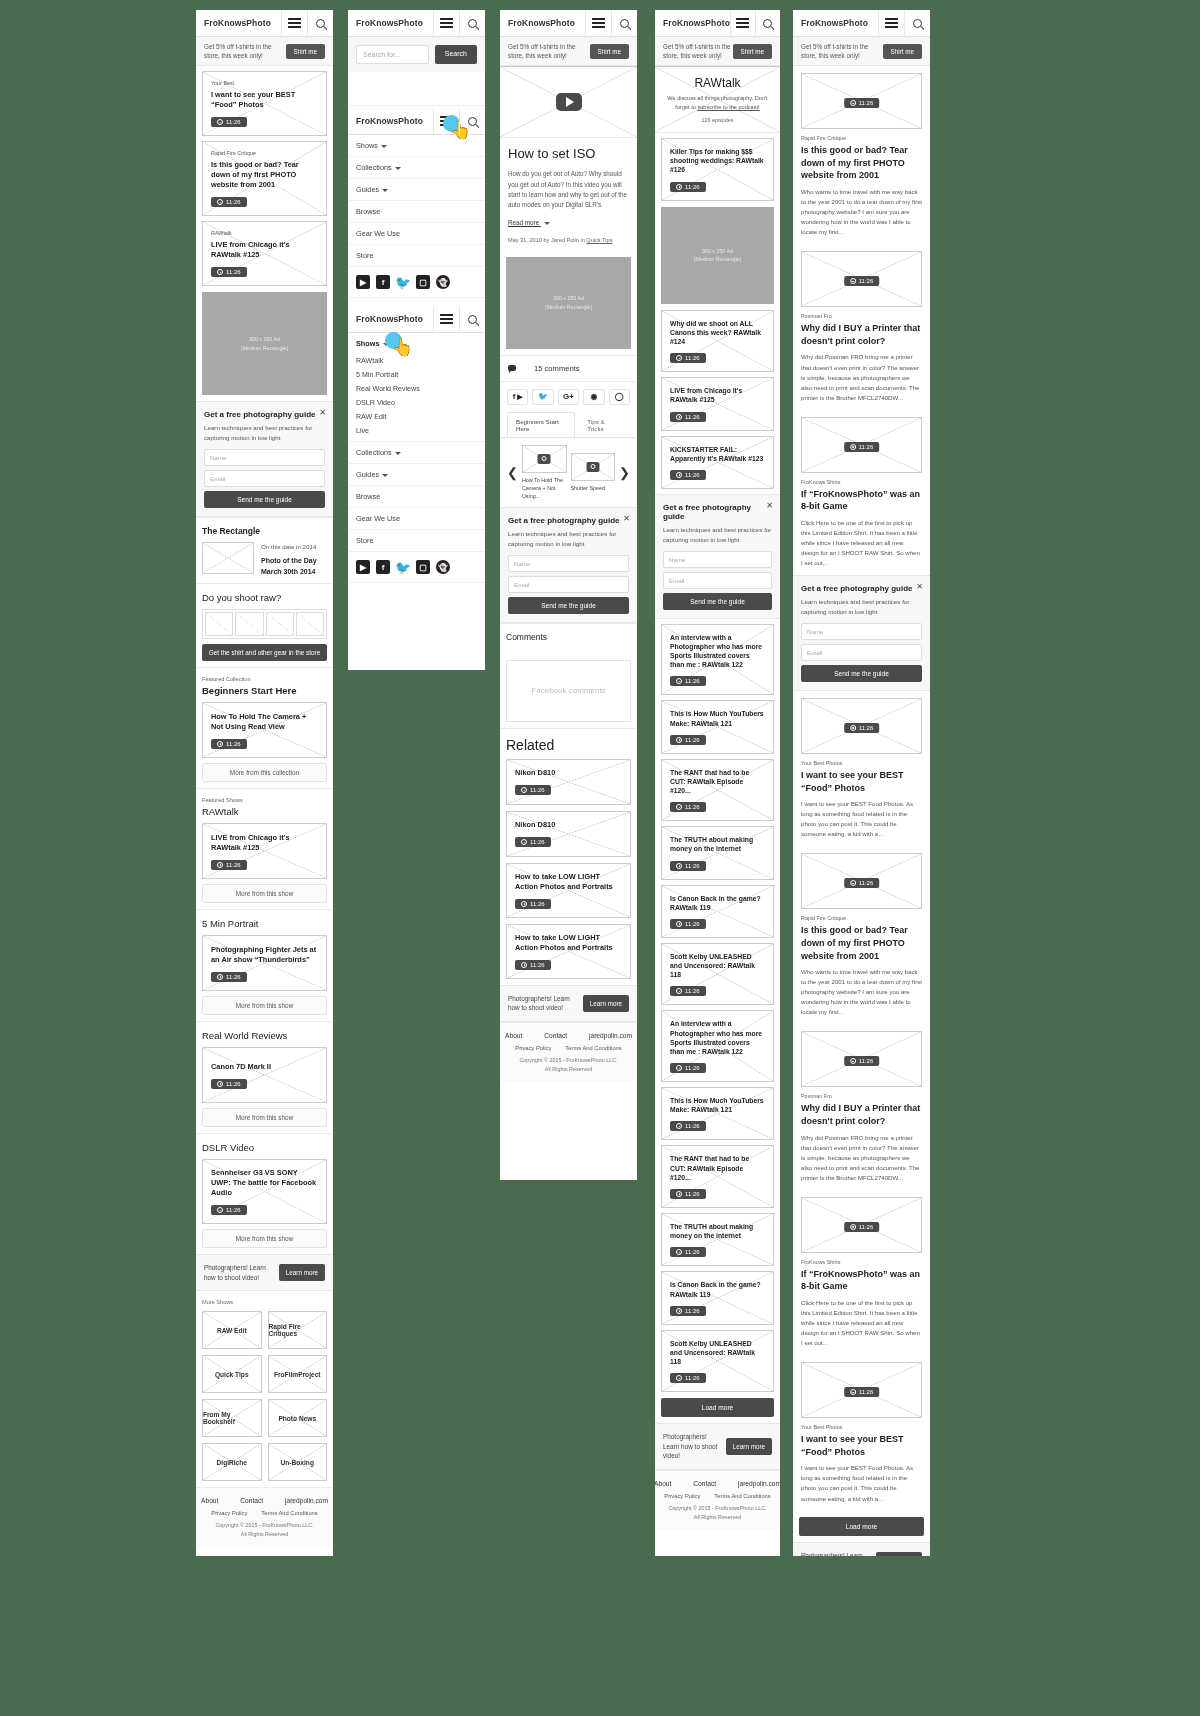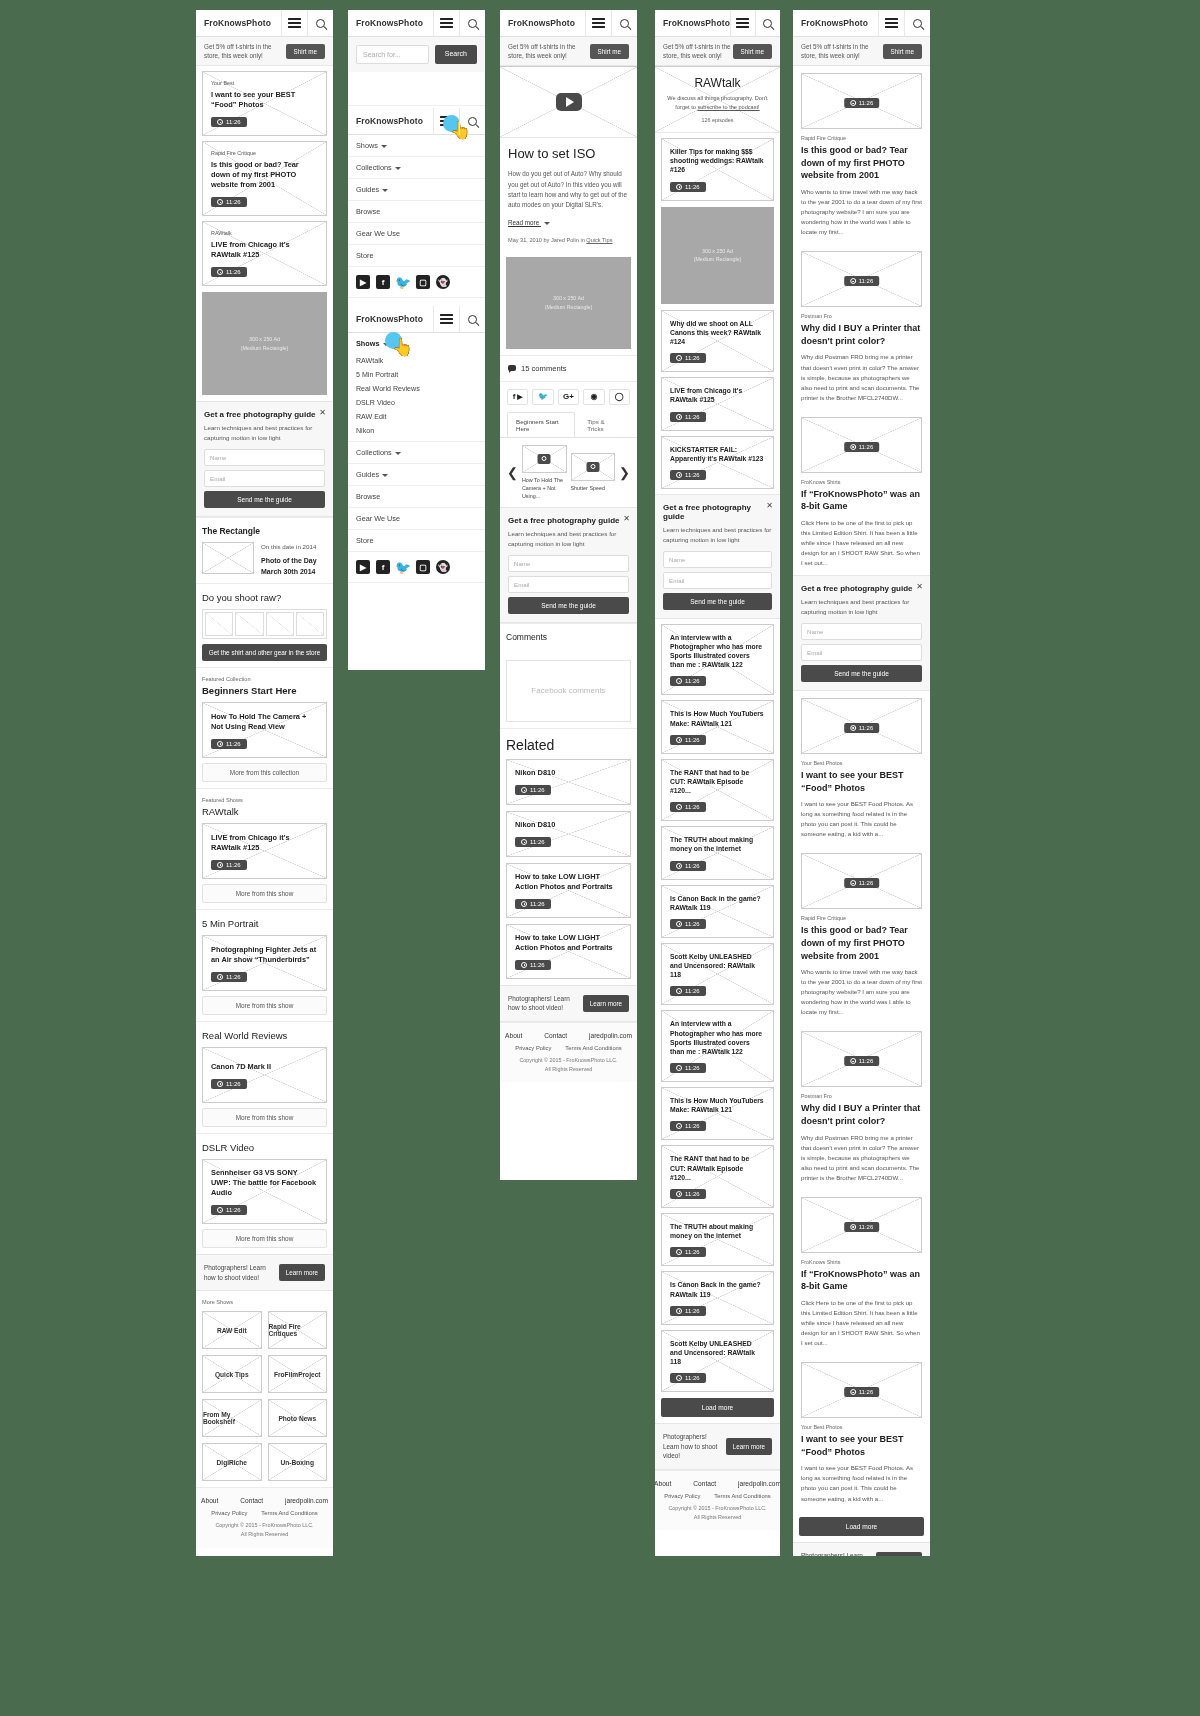--- a/index.html
+++ b/index.html
@@ -117,21 +117,21 @@
   
   .video { position:relative; height: 72px; border-bottom:1px solid #e8e8e8;}
   .play { position:absolute; left:50%; top:50%; transform:translate(-50%,-50%); width: 26px; height:18px; background:#4a4a4a; border-radius:5px; display:flex;align-items:center;justify-content:center; z-index:3;}
   .play::after { content:''; border-left: 8px solid #fff; border-top:5px solid transparent; border-bottom:5px solid transparent; margin-left:2px;}
   .art { padding: 8px;}
   .art h1 { font-size: 13px; color:#222; font-weight:normal; margin-bottom: 8px;}
   .art p { font-size: 6.3px; color:#555; line-height: 1.65;}
   .art .rm { font-size: 6.3px; color:#333; text-decoration: underline; margin-top: 7px; display:inline-block;}
   .art .meta { font-size: 5.6px; color:#666; margin-top: 8px;}
   .art .meta u { text-decoration: underline;}
-  .comments-cnt { display:flex; align-items:center; gap:5px; padding: 8px; border-top:1px solid #ececec; border-bottom:1px solid #ececec; font-size:7.6px; color:#333;}
+  .comments-cnt { display:flex; align-items:center; gap:18px; padding: 8px; border-top:1px solid #ececec; border-bottom:1px solid #ececec; font-size:7.6px; color:#333;}
   .bubble { width:8px;height:6px;background:#333;border-radius:2px; position:relative;}
   .bubble::after{content:'';position:absolute;left:1px;bottom:-2px;border-left:2px solid #333;border-bottom:2px solid transparent;border-top:2px solid transparent;}
   .shares { display:flex; gap:4px; padding: 7px;}
   .share { flex:1; border:1px solid #e2e2e2; border-radius:2px; height:16px; display:flex;align-items:center;justify-content:center; gap:2px; font-size:8px; font-weight:bold; color:#222;}
   .tabs { display:flex; border-bottom:1px solid #e2e2e2; padding: 0 7px;}
   .tab { font-size:6.2px; color:#444; padding:5px 8px; border:1px solid #e2e2e2; border-bottom:none; background:#fff; margin-right:3px; border-radius:2px 2px 0 0;}
   .tab.alt { border-color:transparent; color:#666;}
   .carousel { display:flex; align-items:center; gap:4px; padding: 7px;}
   .arrow { font-size: 13px; color:#333; line-height:1;}
   .ci { flex:1;}
@@ -443,21 +443,21 @@
       <div class="cursor" style="left:37px;top:-1px;">
         <div class="blob"></div>
             <div class="hand">👆</div>
       </div>
     </div>
     <div class="navitem sub">RAWtalk</div>
     <div class="navitem sub">5 Min Portrait</div>
     <div class="navitem sub">Real World Reviews</div>
     <div class="navitem sub">DSLR Video</div>
     <div class="navitem sub">RAW Edit</div>
-    <div class="navitem sub" style="padding-bottom:6px;border-bottom:1px solid #efefef;">Nikon</div>
+    <div class="navitem sub" style="padding-bottom:6px;border-bottom:1px solid #efefef;">Live</div>
     <div class="navitem"><span>Collections</span><span class="caret"></span></div>
     <div class="navitem"><span>Guides</span><span class="caret"></span></div>
     <div class="navitem">Browse</div>
     <div class="navitem">Gear We Use</div>
     <div class="navitem">Store</div>
     <div class="social">
       <div class="sicon">▶</div>
       <div class="sicon">f</div>
       <div class="sicon" style="background:none;color:#222;font-size:13px;">🐦</div>
       <div class="sicon">▢</div>

